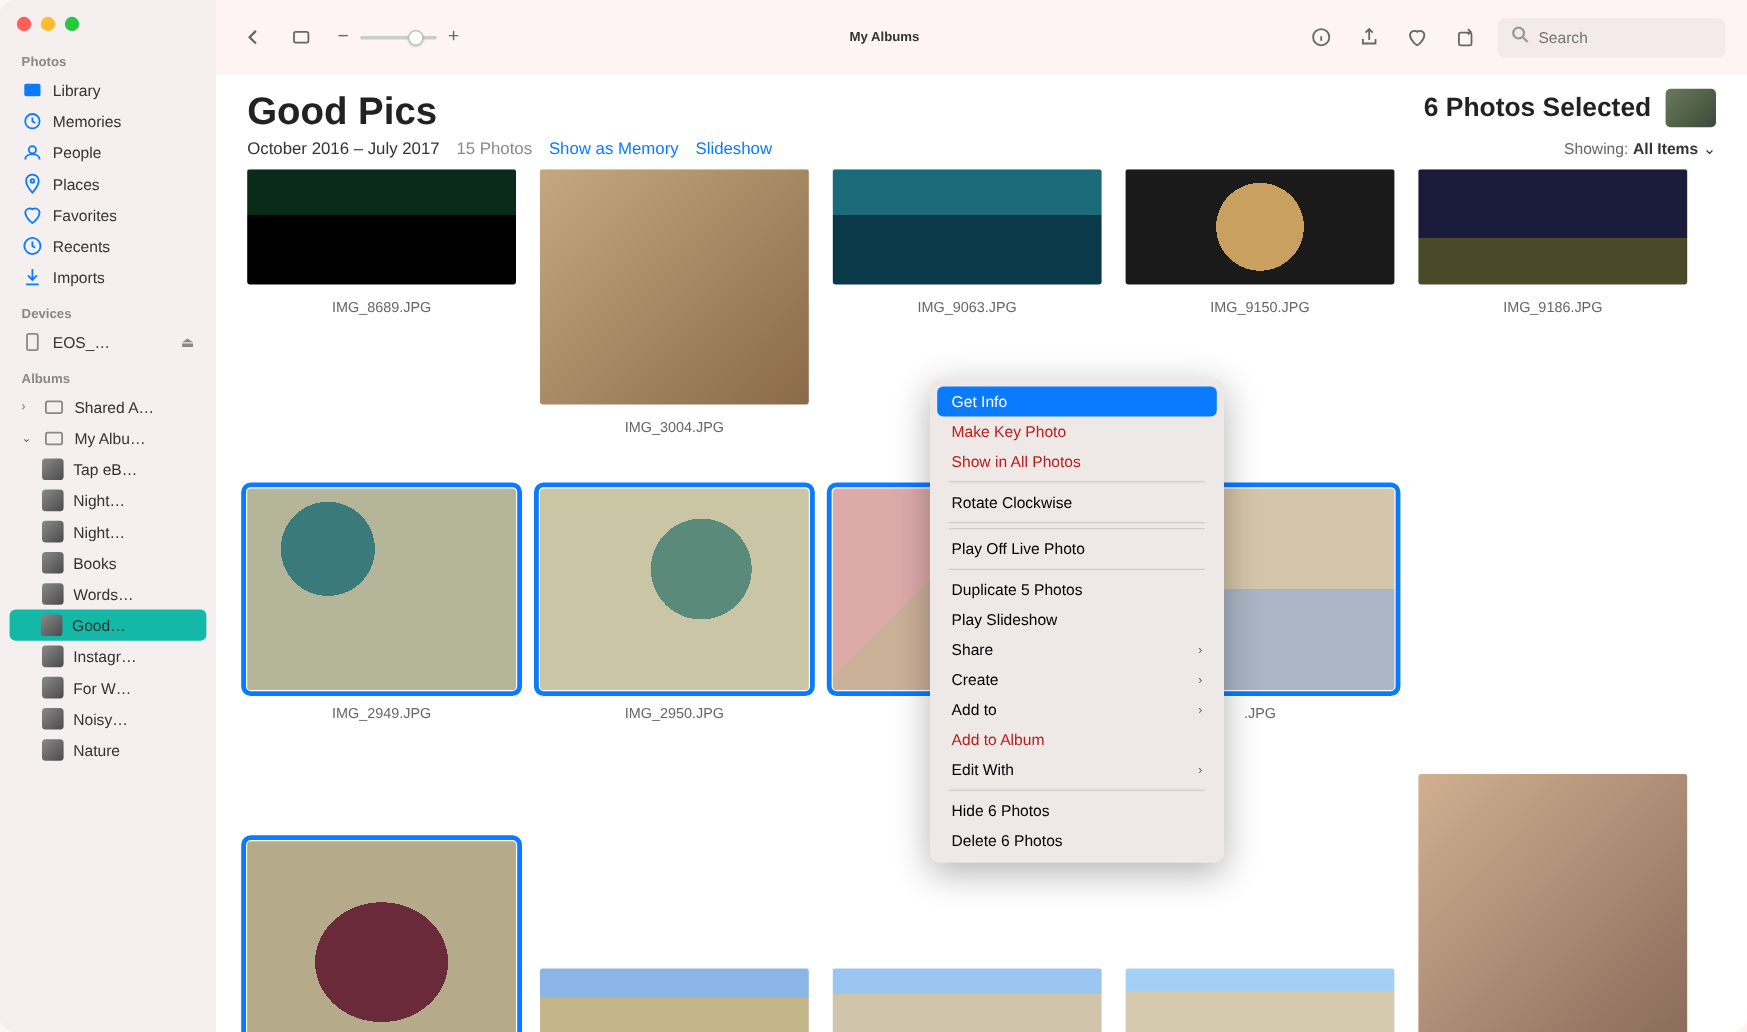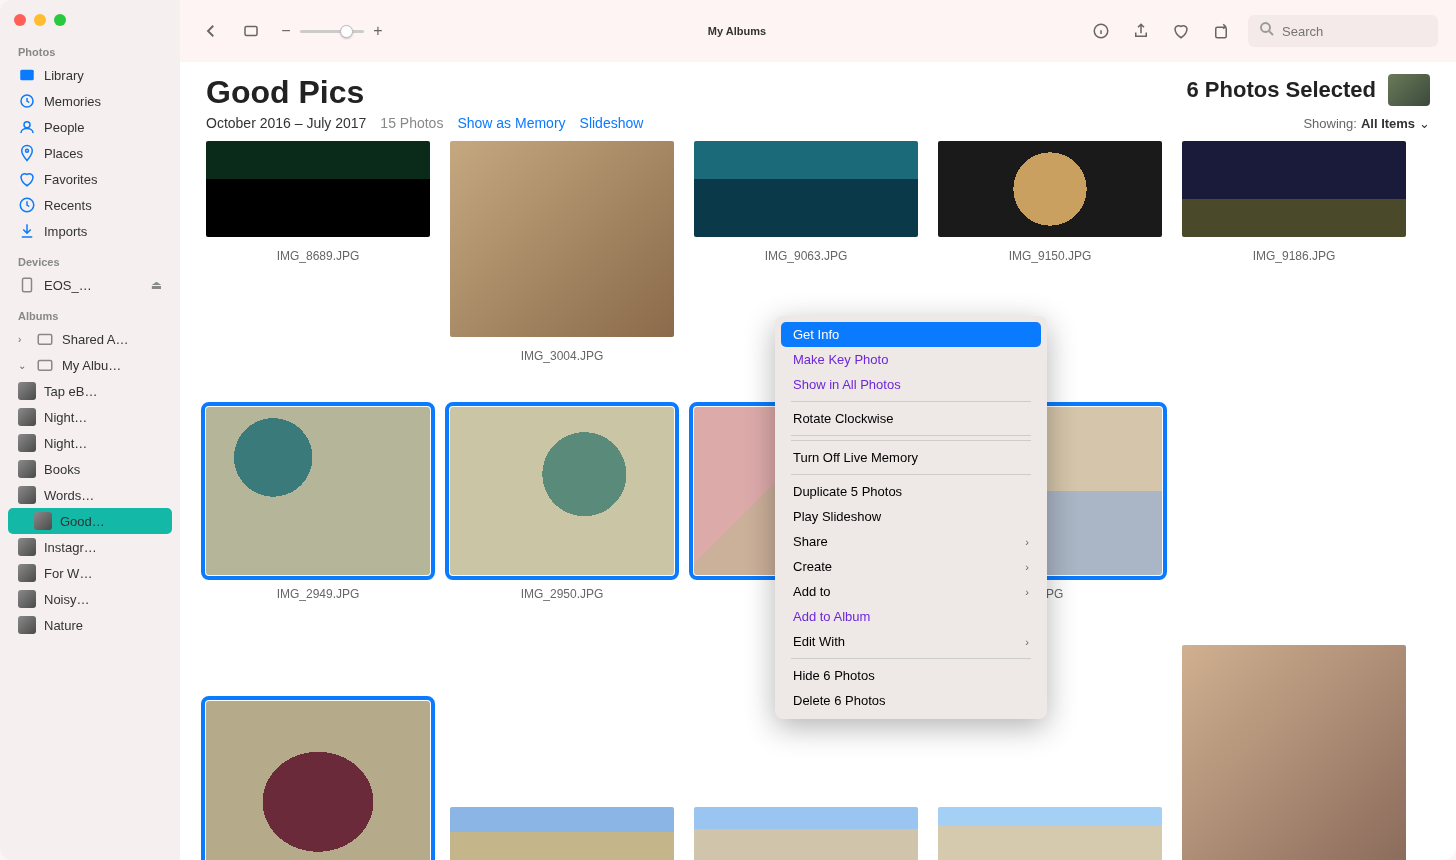--- a/index.html
+++ b/index.html
@@ -8,21 +8,21 @@
 .sidebar { width: 180px; background: #f5f0ef; display: flex; flex-direction: column; padding: 10px 0; overflow-y: auto; }
 .traffic-lights { display: flex; gap: 8px; padding: 4px 14px 16px; }
 .traffic-light { width: 12px; height: 12px; border-radius: 50%; }
 .tl-red { background: #ff5f57; }
 .tl-yellow { background: #febc2e; }
 .tl-green { background: #28c840; }
 .sidebar-section { margin-bottom: 8px; }
 .sidebar-heading { font-size: 11px; font-weight: 600; color: #888; padding: 4px 18px; }
 .sidebar-item { display: flex; align-items: center; padding: 4px 18px; font-size: 13px; color: #333; cursor: pointer; gap: 8px; }
 .sidebar-item.selected { background: #14b8a6; border-radius: 5px; margin: 0 8px; padding: 4px 10px; }
-.sidebar-item.sub { padding-left: 18px; }
+.sidebar-item.sub { padding-left: 35px; }
 .sidebar-item.sub.selected { padding-left: 26px; }
 .sidebar-icon { width: 18px; height: 18px; display: inline-flex; align-items: center; justify-content: center; color: #0a7aff; flex-shrink: 0; }
 .sidebar-icon.gray { color: #888; }
 .thumb-icon { width: 18px; height: 18px; border-radius: 3px; background: linear-gradient(135deg,#8a8a8a,#4a4a4a); flex-shrink: 0; }
 .sidebar-label { white-space: nowrap; overflow: hidden; text-overflow: ellipsis; }
 .disclosure { width: 10px; font-size: 10px; color: #666; }
 .eject { margin-left: auto; color: #888; font-size: 12px; }
 .main { flex: 1; display: flex; flex-direction: column; background: #fff; border-radius: 0 12px 12px 0; }
 .toolbar { display: flex; align-items: center; padding: 12px 18px; gap: 14px; height: 62px; background: #fdf4f3; }
 .toolbar-btn { color: #666; cursor: pointer; display: inline-flex; align-items: center; justify-content: center; width: 26px; height: 26px; }
@@ -47,24 +47,24 @@
 .photo { display: flex; flex-direction: column; align-items: center; gap: 12px; }
 .photo-frame { width: 224px; height: 168px; background: #333; border-radius: 2px; position: relative; overflow: hidden; }
 .photo-frame.tall { height: 196px; }
 .photo-frame.pano { height: 62px; margin-top: 53px; }
 .photo-frame.square { height: 224px; }
 .photo.selected .photo-frame { outline: 4px solid #0a7aff; outline-offset: 1px; border-radius: 3px; }
 .photo-caption { font-size: 12px; color: #666; }
 .row1 { display: flex; gap: 20px; }
 .row2 { display: flex; gap: 20px; margin-top: 44px; }
 .row3 { display: flex; gap: 20px; margin-top: 44px; align-items: flex-end; }
-.context-menu { position: absolute; top: 316px; left: 775px; width: 272px; background: #eee8e7; border-radius: 8px; box-shadow: 0 8px 30px rgba(0,0,0,.3); padding: 6px; font-size: 13px; z-index: 100; }
+.context-menu { position: absolute; top: 316px; left: 775px; width: 245px; background: #eee8e7; border-radius: 8px; box-shadow: 0 8px 30px rgba(0,0,0,.3); padding: 6px; font-size: 13px; z-index: 100; }
 .menu-item { padding: 5px 12px; border-radius: 5px; cursor: pointer; display: flex; align-items: center; }
 .menu-item.highlighted { background: #0a7aff; color: #fff; }
-.menu-item.disabled { color: #6d28d9; cursor: default; align-items: center; }
+.menu-item.disabled { color: #b91c1c; cursor: default; align-items: center; }
 .menu-sep { height: 1px; background: #ccc; margin: 4px 10px; }
 .menu-chevron { margin-left: auto; font-size: 11px; color: #666; }
 
 .ph-a { background: linear-gradient(#0a2a1a 40%, #000 40%); }
 .ph-b { background: linear-gradient(135deg,#c5a880,#8a6a4a); }
 .ph-c { background: linear-gradient(#1a6a7a 40%, #0a3a4a 40%); }
 .ph-d { background: radial-gradient(circle,#caa060 30%,#1a1a1a 30%); }
 .ph-e { background: linear-gradient(#1a1a3a 60%, #4a4a2a 60%); }
 .ph-f { background: radial-gradient(circle at 30% 30%, #3a7a7a 20%, #b5b59a 20%); }
 .ph-g { background: radial-gradient(circle at 60% 40%, #5a8a7a 25%, #cac5a5 25%); }
@@ -374,21 +374,21 @@
         <div class="menu-item disabled">
           <span>Show in All Photos</span>
         </div>
         <div class="menu-sep"></div>
         <div class="menu-item">
           <span>Rotate Clockwise</span>
         </div>
         <div class="menu-sep"></div>
         <div class="menu-sep"></div>
         <div class="menu-item">
-          <span>Turn Off Live Memory</span>
+          <span>Play Off Live Photo</span>
         </div>
         <div class="menu-sep"></div>
         <div class="menu-item">
           <span>Duplicate 5 Photos</span>
         </div>
         <div class="menu-item">
           <span>Play Slideshow</span>
         </div>
         <div class="menu-item">
           <span>Share</span>

